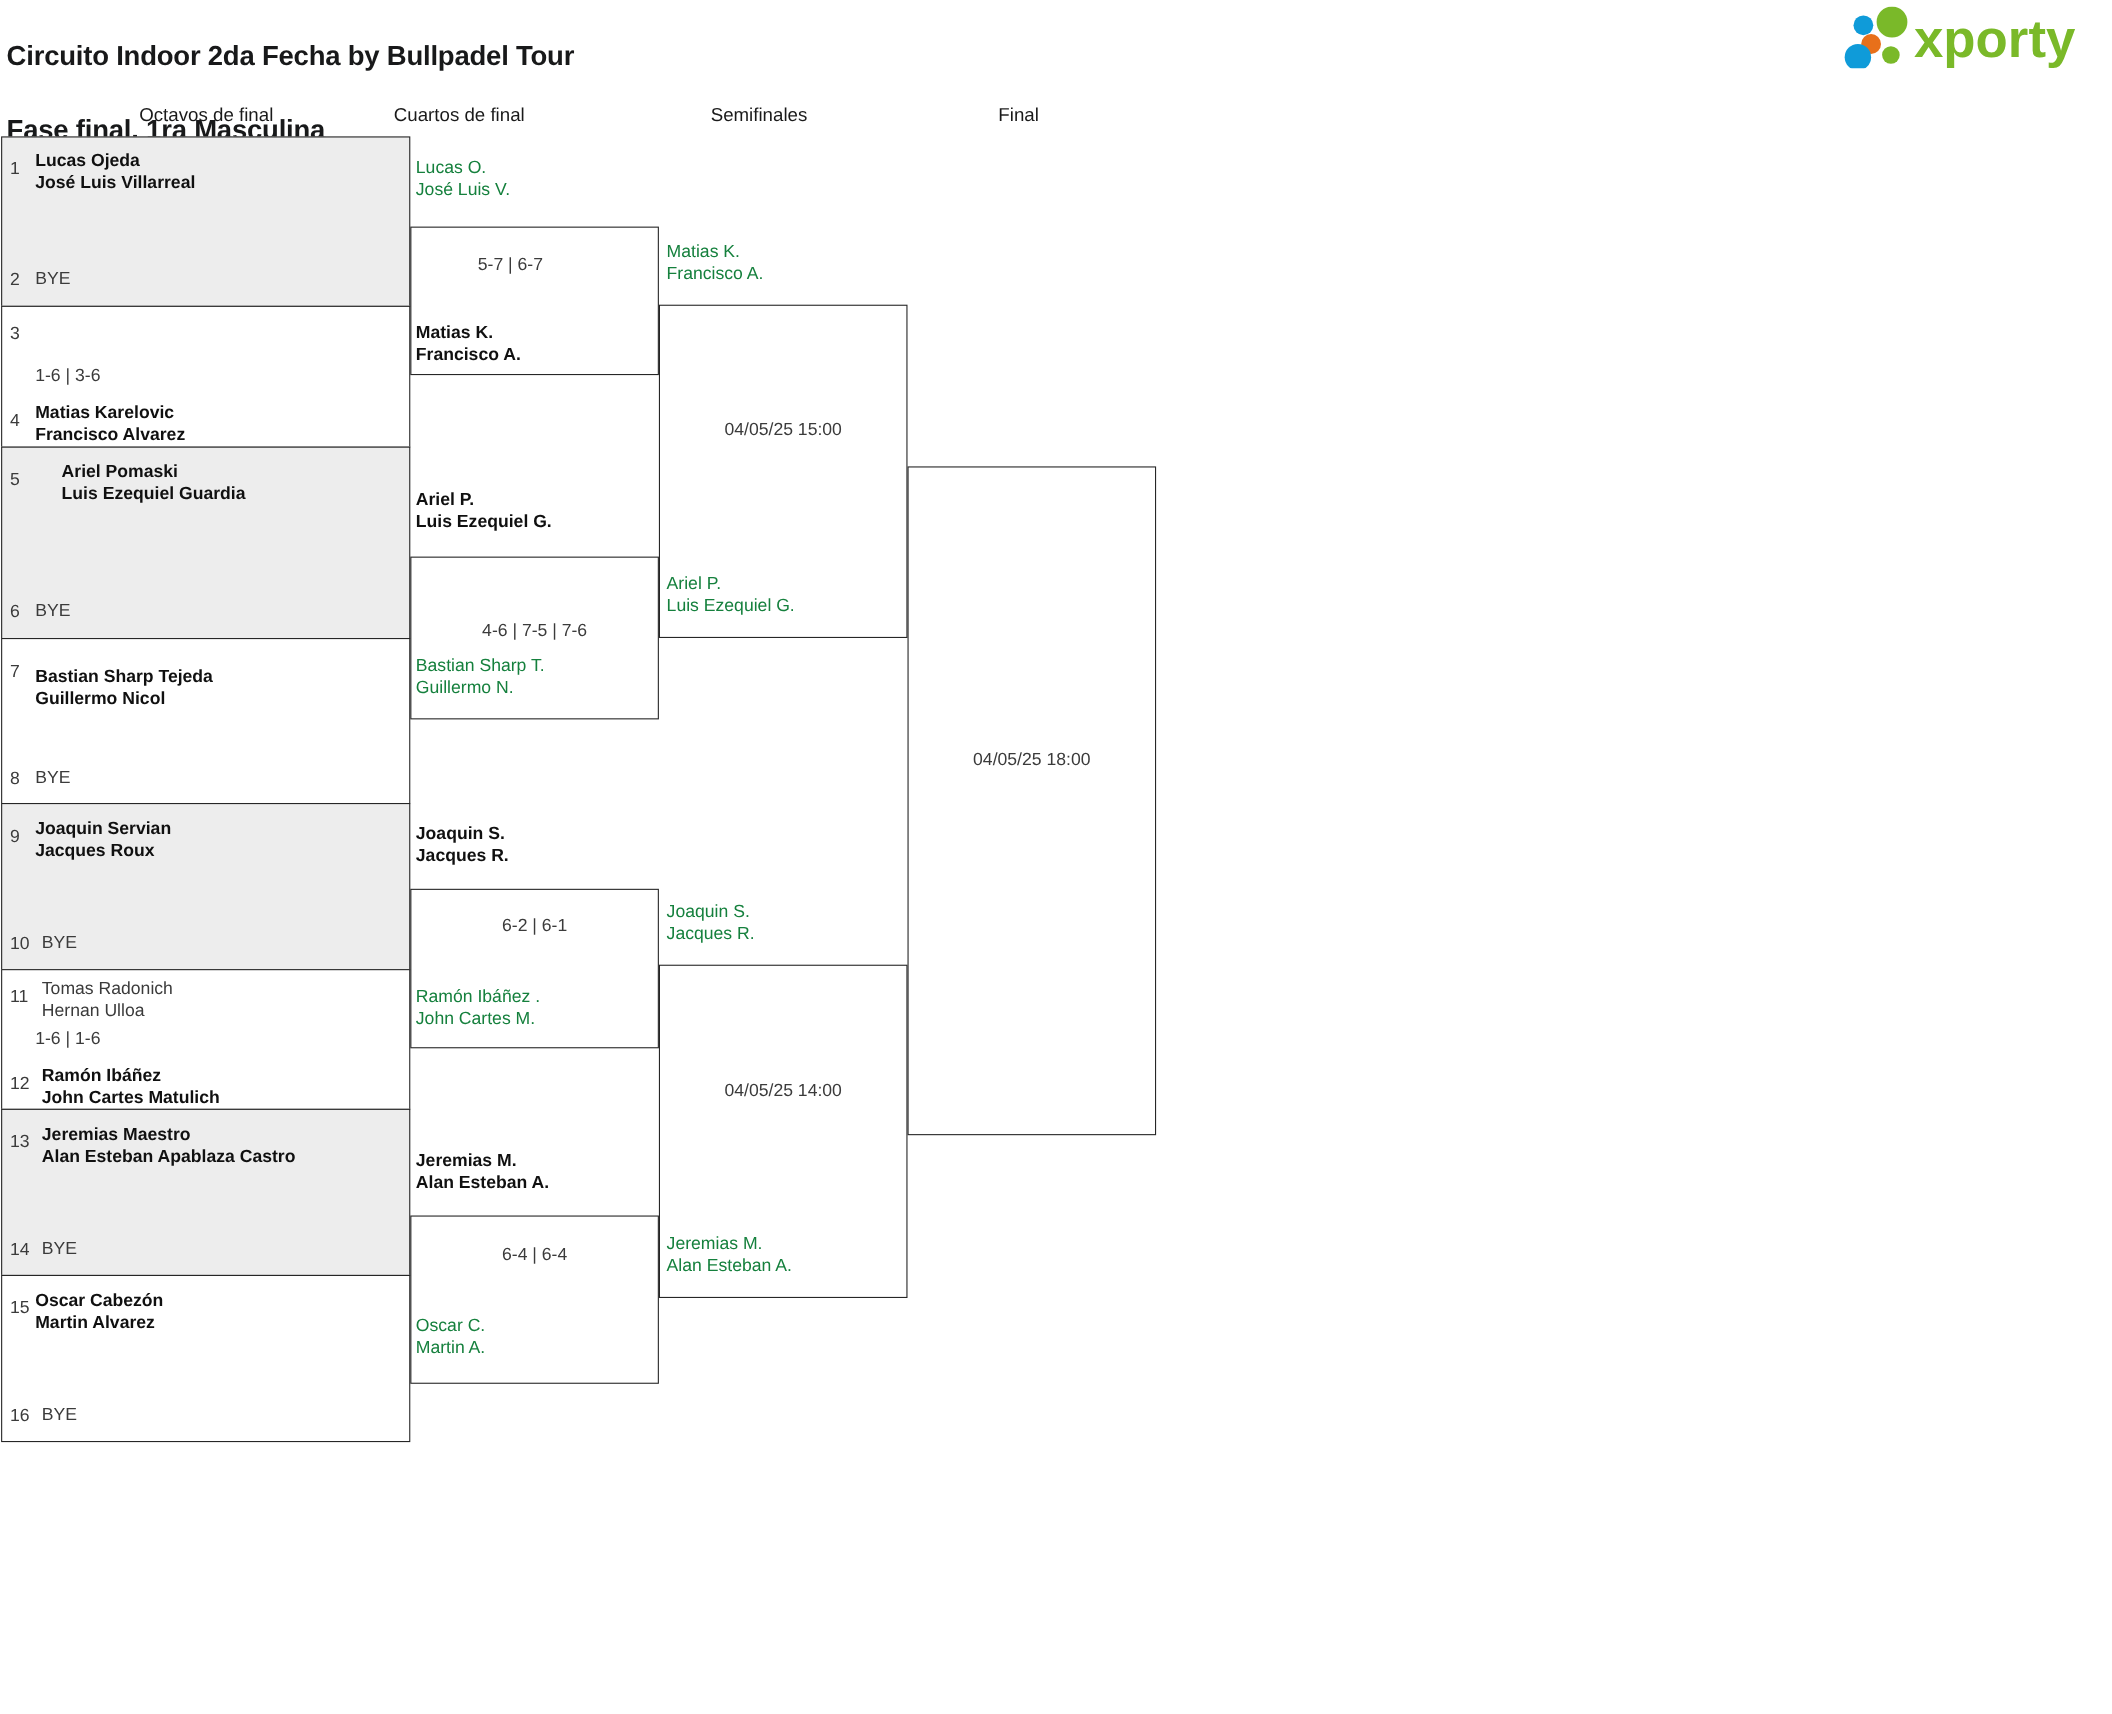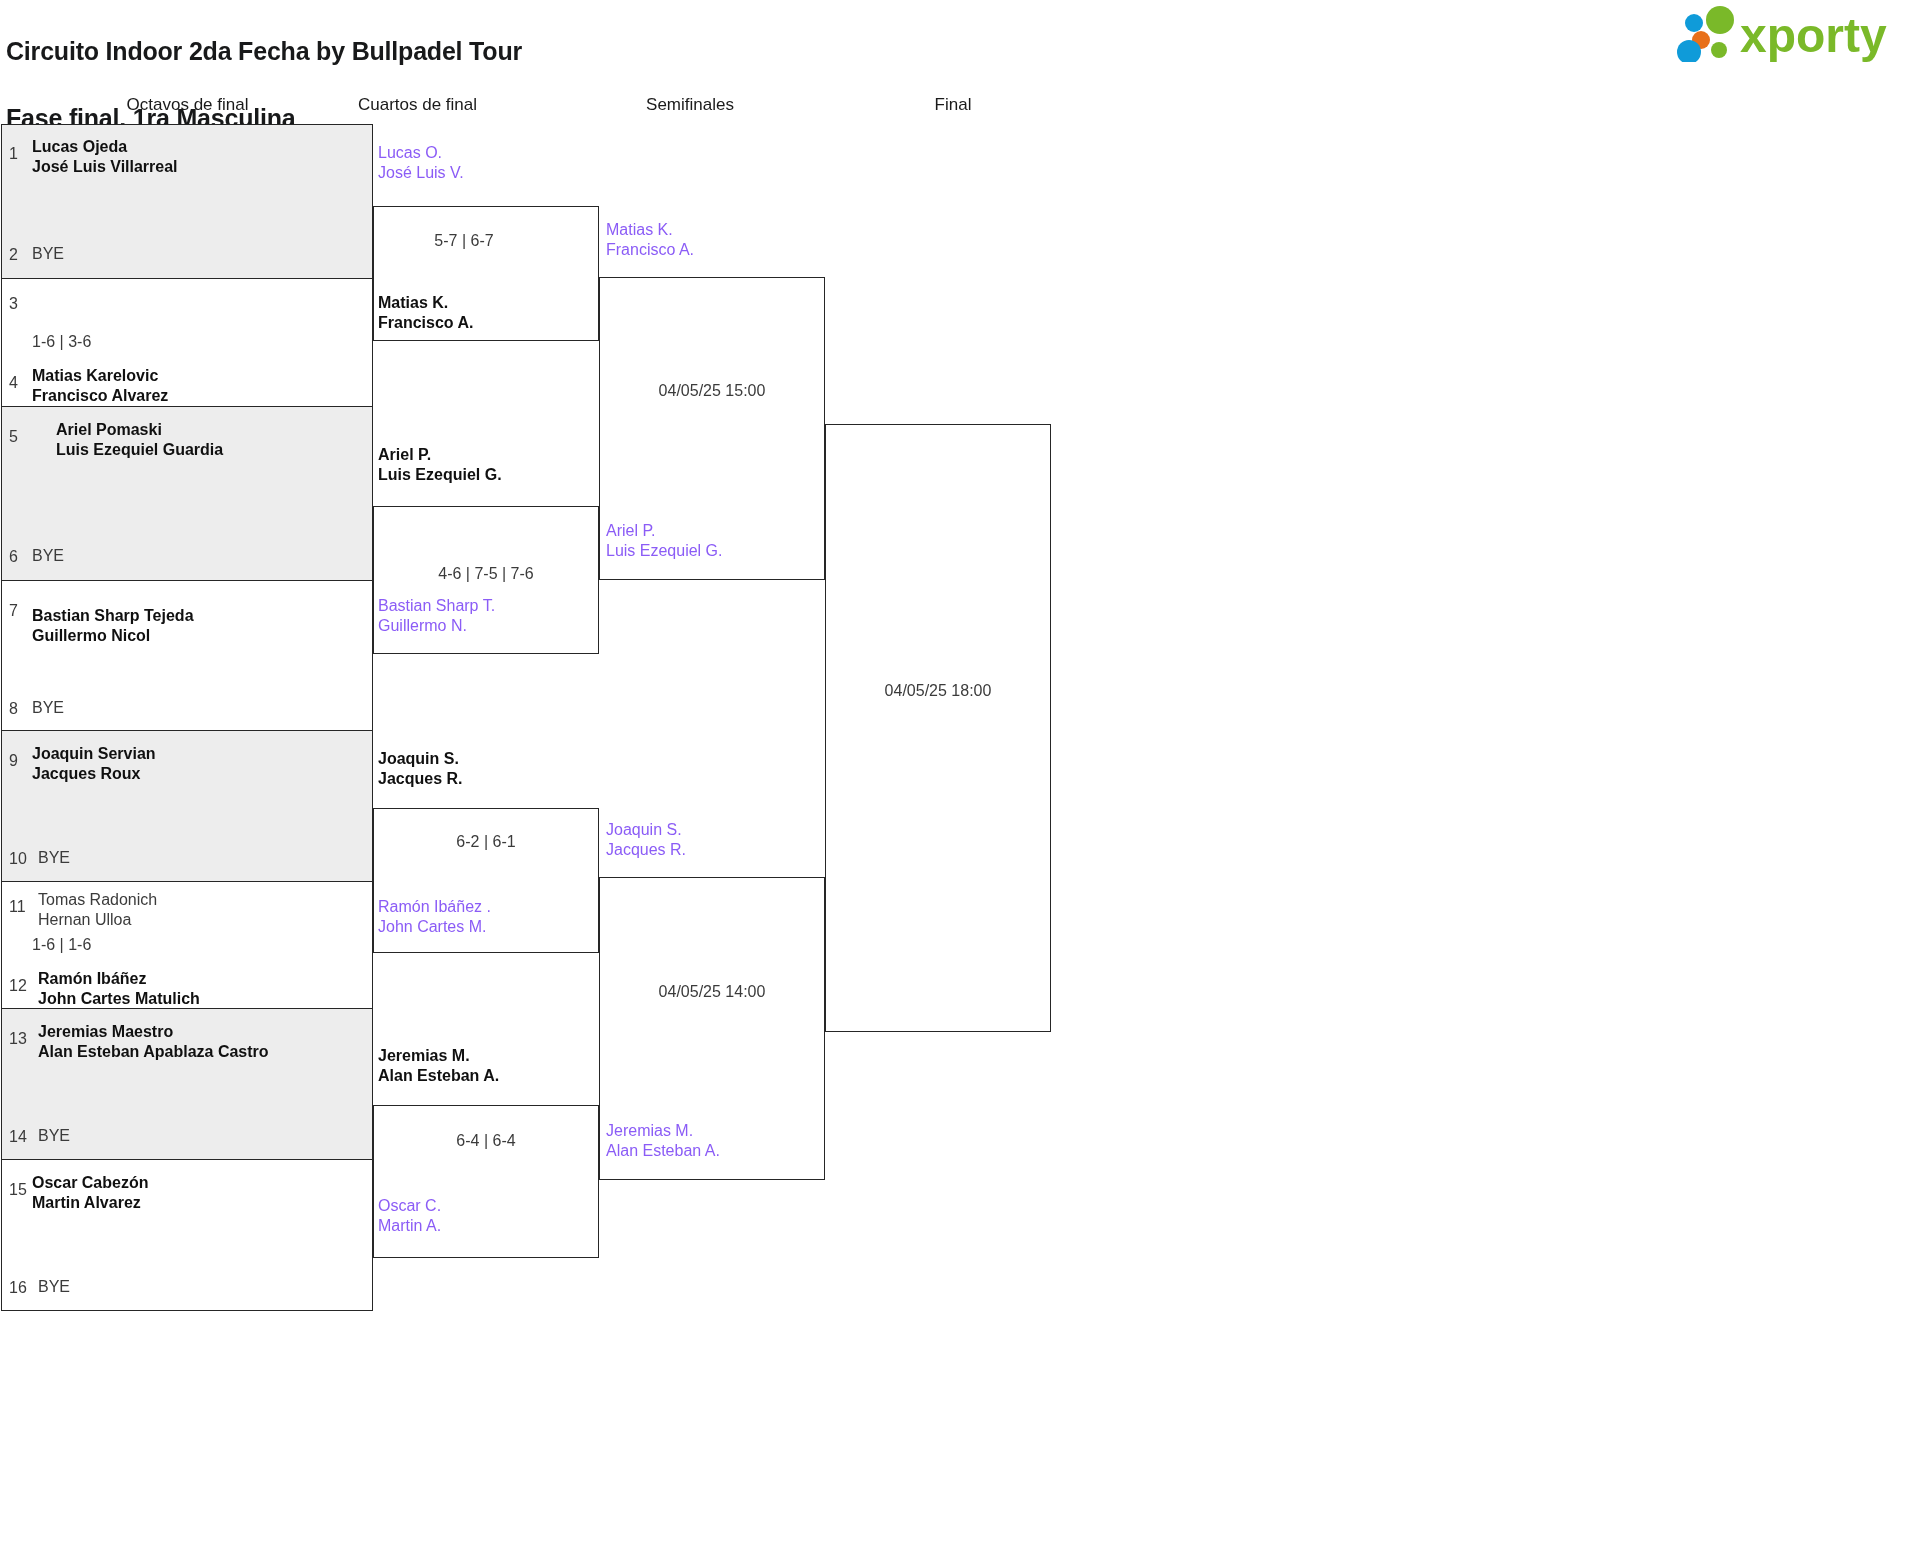--- a/index.html
+++ b/index.html
@@ -105,21 +105,21 @@
     position: absolute;
     text-align: center;
     font-size: 16px;
     color: #3b3b3b;
     white-space: nowrap;
   }
   .adv-team {
     position: absolute;
     font-size: 16px;
     line-height: 1.22;
-    color: #8b5cf6;
+    color: #15803d;
     white-space: nowrap;
   }
   .adv-team.win { font-weight: 700; color: #101010; }
   .adv-team .ln { display: block; }
 </style>
 </head>
 <body>
 
 <div id="header-title">
   <span id="title-line1">Circuito Indoor 2da Fecha by Bullpadel Tour</span>
@@ -135,21 +135,21 @@
       <circle cx="15" cy="46" r="12" fill="#0f9bd9"></circle>
       <circle cx="45" cy="44" r="8" fill="#7ab929"></circle>
     </g>
     <text x="66" y="46" font-family="Liberation Sans, sans-serif" font-size="48" font-weight="700" fill="#7ab929">xporty</text>
   </svg>
 </div>
 
 <div class="round-head" style="left:75px;top:95px;width:225px;">Octavos de final</div>
 <div class="round-head" style="left:305px;top:95px;width:225px;">Cuartos de final</div>
 <div class="round-head" style="left:595px;top:95px;width:190px;">Semifinales</div>
-<div class="round-head" style="left:878px;top:95px;width:150px;">Final</div>
+<div class="round-head" style="left:851px;top:95px;width:150px;">Final</div>
 
 <div id="bracket">
 
   <div class="r1-match shaded" style="top:124px;height:155px;">
     <div class="r1-seed" style="top:20px;">1</div>
     <div class="r1-team win" style="top:12px;">
       <span class="ln">Lucas Ojeda</span>
       <span class="ln">José Luis Villarreal</span>
     </div>
     <div class="r1-score" style="top:68px;"></div>

